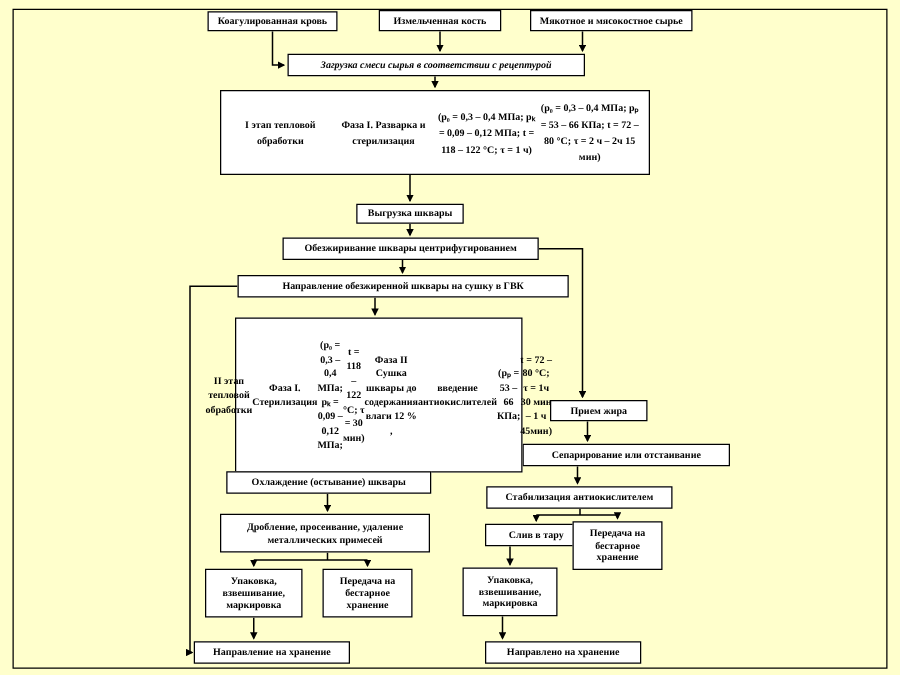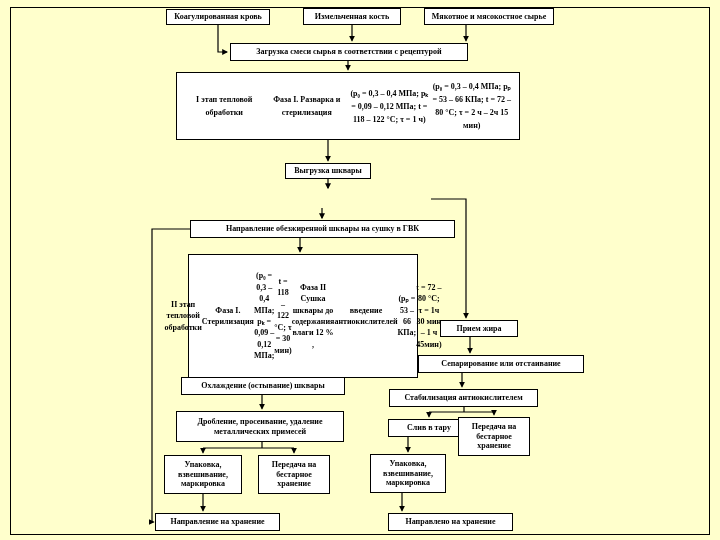--- a/index.html
+++ b/index.html
@@ -60,35 +60,38 @@
   <div class="box" style="left:166px;top:9px;width:104px;height:16px;">
     <span class="ln">Коагулированная кровь</span>
   </div>
   <div class="box" style="left:303px;top:8px;width:98px;height:17px;">
     <span class="ln">Измельченная кость</span>
   </div>
   <div class="box" style="left:424px;top:8px;width:130px;height:17px;">
     <span class="ln">Мякотное и мясокостное сырье</span>
   </div>
 
-  <div class="box" style="left:230px;top:43px;width:238px;height:18px;">
+  <div class="box" style="left:230px;top:43px;width:238px;height:18px;font-style:italic;">
     <span class="ln">Загрузка смеси сырья в соответствии с рецептурой</span>
   </div>
 
   <div class="box col s1" style="left:176px;top:72px;width:344px;height:68px;">
     <span class="ln">I этап тепловой обработки</span>
     <span class="ln">Фаза I. Разварка и стерилизация</span>
     <span class="ln">(р₀ = 0,3 – 0,4 МПа;  рₖ = 0,09 – 0,12 МПа;  t = 118 – 122 °С;  τ = 1 ч)</span>
     <span class="ln">(р₀ = 0,3 – 0,4 МПа;  рₚ = 53 – 66 КПа;  t = 72 – 80 °С;  τ = 2 ч – 2ч 15 мин)</span>
   </div>
 
   <div class="box" style="left:285px;top:163px;width:86px;height:16px;">
     <span class="ln">Выгрузка шквары</span>
   </div>
 
+  <div class="box" style="left:226px;top:190px;width:205px;height:18px;">
+    <span class="ln">Обезжиривание шквары центрифугированием</span>
+  </div>
 
   <div class="box" style="left:190px;top:220px;width:265px;height:18px;">
     <span class="ln">Направление обезжиренной шквары на  сушку в ГВК</span>
   </div>
 
   <div class="box col s2" style="left:188px;top:254px;width:230px;height:124px;">
     <span class="ln">II этап тепловой обработки</span>
     <span class="ln">Фаза I. Стерилизация</span>
     <span class="ln">(р₀ = 0,3 – 0,4 МПа;  рₖ = 0,09 – 0,12 МПа;</span>
     <span class="ln">t = 118 – 122 °С;  τ = 30 мин)</span>

